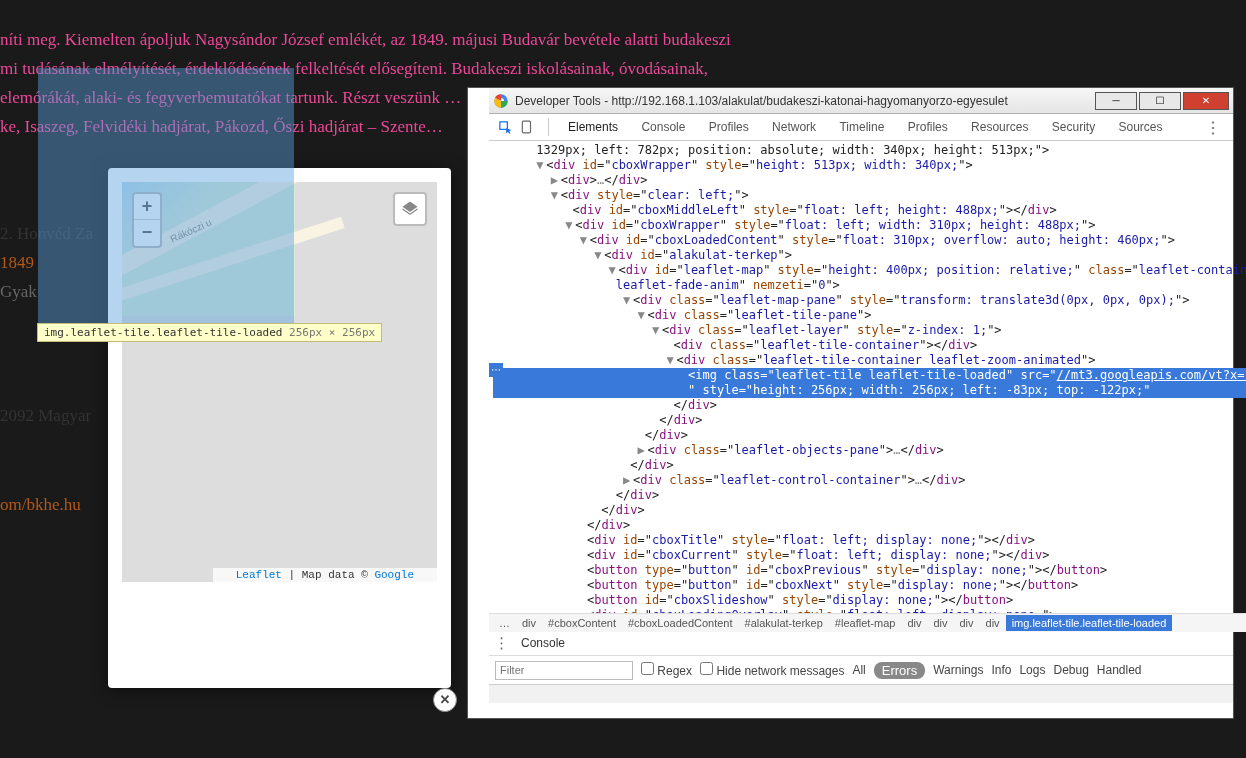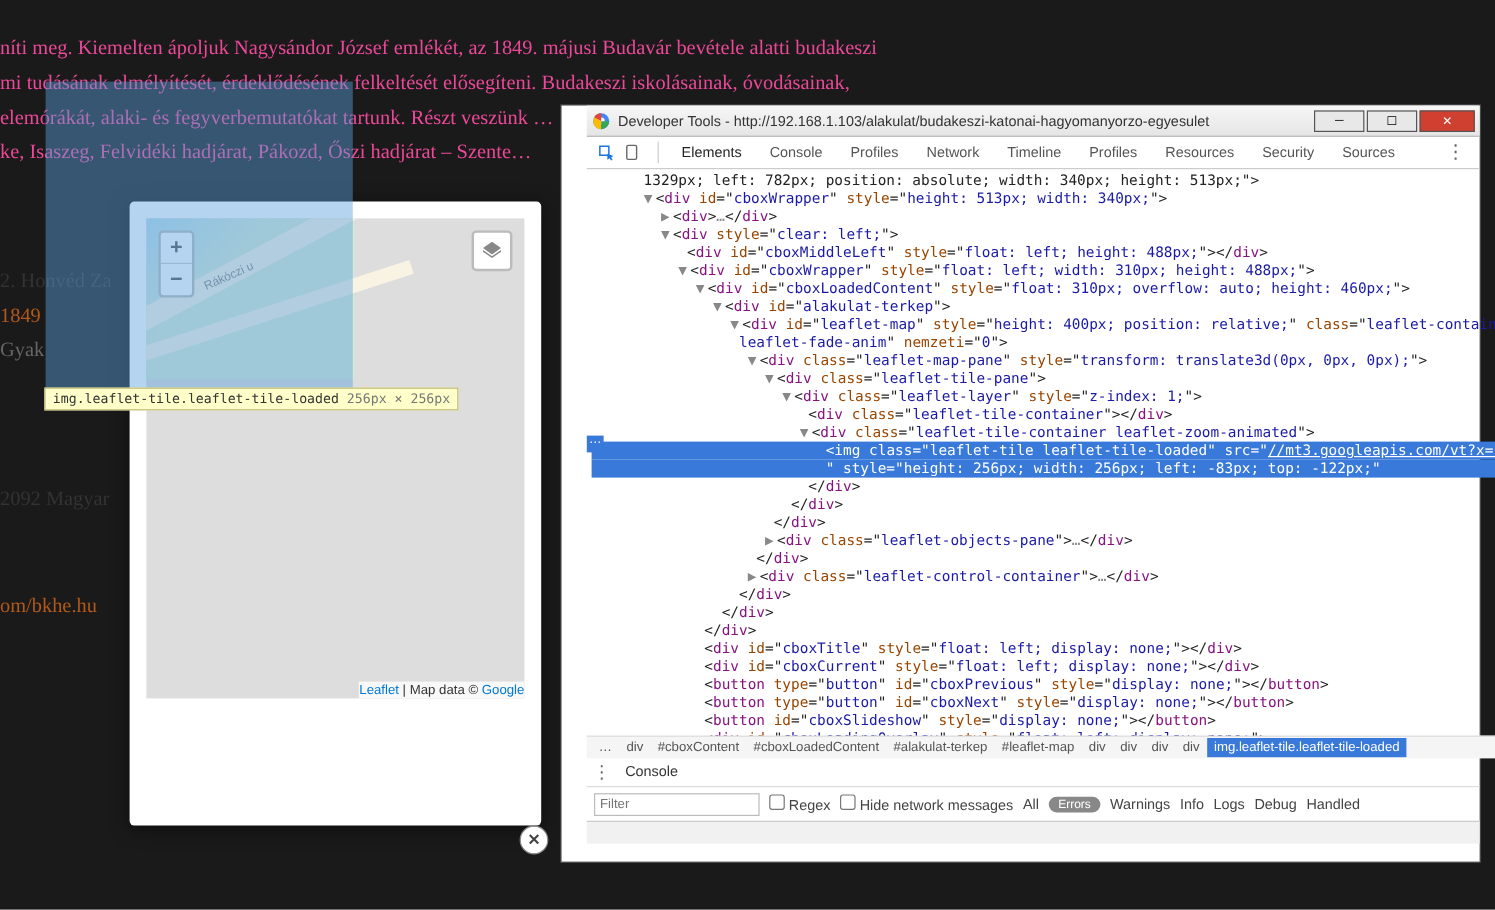--- a/index.html
+++ b/index.html
@@ -22,21 +22,21 @@
   .map { position: relative; width: 100%; height: 400px; background: #ddd; overflow: hidden; }
   .map-tile { position: absolute; top: -122px; left: -83px; width: 256px; height: 256px; background: linear-gradient(135deg,#b8dcee 40%,#d7ead7 60%); }
   .map-tile .road1 { position:absolute; top:150px; left:20px; width:300px; height:18px; background:#f9f3e4; transform:rotate(-28deg); }
   .map-tile .road2 { position:absolute; top:195px; left:60px; width:250px; height:12px; background:#f9f3e4; transform:rotate(-18deg); }
   .map-tile .label { position:absolute; font-family: Arial,sans-serif; font-size:10px; color:#888; transform: rotate(-24deg); top:165px; left:130px; }
   .zoom-ctrl { position: absolute; top: 10px; left: 10px; width: 30px; border: 2px solid #bbb; border-radius: 4px; background: #fff; z-index: 2; font-family: Arial,sans-serif; }
   .zoom-ctrl a { display:block; width:26px; height:26px; text-align:center; line-height:24px; font-size:18px; font-weight:bold; color:#555; }
   .zoom-ctrl a:first-child { border-bottom:1px solid #ccc; }
   .layers-ctrl { position:absolute; top:10px; right:10px; width:34px; height:34px; border:2px solid #bbb; border-radius:4px; background:#fff; z-index:2; display:flex; align-items:center; justify-content:center;}
   .layers-ctrl svg { width:18px; height:18px; }
-  .attribution { position:absolute; bottom:0; right:0; background:rgba(255,255,255,0.8); font-family:Liberation Sans, sans-serif; font-size:11px; color:#333; padding:1px 0;}
+  .attribution { position:absolute; bottom:0; right:0; background:rgba(255,255,255,0.8); font-family:Liberation Mono, monospace; font-size:11px; color:#333; padding:1px 23px;}
   .attribution a { color:#0078d7; text-decoration:none; }
   .close-btn { position:absolute; bottom:-24px; right:-6px; width:24px; height:24px; border:1px solid #888; border-radius:50%; background:#fff; color:#444; font-size:13px; text-align:center; line-height:22px; font-family:Arial,sans-serif; font-weight:bold;}
 
   
   .devtools { position:absolute; top:88px; left:468px; width:765px; height:630px; background:#fff; font-family:"Segoe UI",Arial,sans-serif; font-size:12px; z-index:10; box-shadow: 0 0 0 1px #555; padding-left: 21px; }
   .dt-titlebar { height:26px; background:linear-gradient(#f7f7f7,#e5e5e5); border-bottom:1px solid #b0b0b0; display:flex; align-items:center; padding:0 4px; }
   .dt-titlebar .icon { width:16px; height:16px; margin-right:6px; }
   .dt-titlebar .title { flex:1; color:#333; font-size:12px; white-space:nowrap; overflow:hidden; }
   .win-btn { width:42px; height:18px; margin-left:2px; border:1px solid #555; display:flex; align-items:center; justify-content:center; font-size:10px; }
   .win-min { background:#e8e8e8; }
@@ -70,21 +70,21 @@
   .dt-crumbs { height:19px; border-top:1px solid #ddd; background:#f5f5f5; font-size:11px; color:#555; display:flex; align-items:center; padding:0 4px; overflow:hidden; white-space:nowrap;}
   .dt-crumbs span { padding:0 6px; }
   .dt-crumbs .sel { background:#3879d9; color:#fff; padding:2px 6px;}
 
   .dt-drawer { border-top:1px solid #ccc; }
   .dt-drawer-tabs { height:26px; display:flex; align-items:center; padding:0 5px; border-bottom:1px solid #ddd;}
   .dt-drawer-tabs .d-menu{ font-size:15px; color:#666; margin-right:12px;}
   .dt-drawer-tabs span { font-size:12px; color:#333; }
   .dt-filter-row { height:28px; display:flex; align-items:center; padding:0 6px; gap:8px; font-size:12px; color:#444;}
   .dt-filter-row input[type=text]{ width:138px; height:19px; border:1px solid #bbb; padding:0 4px; font-size:11px; color:#888;}
-  .pill { background:#888; color:#fff; border-radius:8px; padding:1px 8px; font-size:10px;}
+  .pill { background:#888; color:#fff; border-radius:8px; padding:1px 8px; font-size:13px;}
   .dt-status { height:19px; border-top:1px solid #ccc; background:#f1f1f1;}
 </style>
 </head>
 <body>
 
 <div class="article-bg">
   <div class="p1">níti meg. Kiemelten ápoljuk Nagysándor József emlékét, az 1849. májusi Budavár bevétele alatti budakeszi</div>
   <div class="p1">mi tudásának elmélyítését, érdeklődésének felkeltését elősegíteni. Budakeszi iskolásainak, óvodásainak,</div>
   <div class="p1">elemórákát, alaki- és fegyverbemutatókat tartunk. Részt veszünk …</div>
   <div class="p1">ke, Isaszeg, Felvidéki hadjárat, Pákozd, Őszi hadjárat – Szente…</div>

